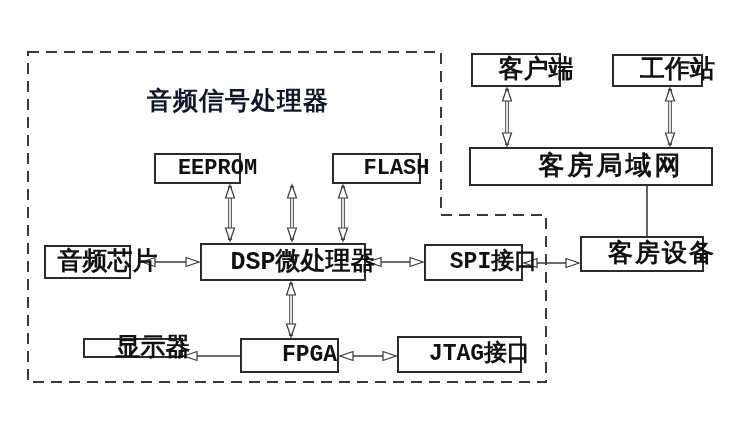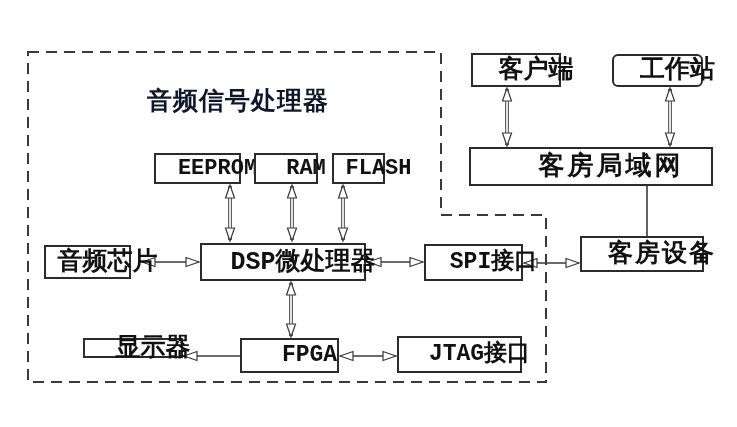--- a/index.html
+++ b/index.html
@@ -9,25 +9,25 @@
   }
   #wires{position:absolute;left:0;top:0;width:737px;height:427px;}
   .node{
     position:absolute;box-sizing:border-box;background:#ffffff;
     border:2px solid #2b2b2b;color:#111111;
     display:flex;align-items:center;justify-content:center;
     font-family:"Liberation Mono","DejaVu Sans Mono","DejaVu Serif",serif;
     font-weight:bold;white-space:nowrap;line-height:1;padding-left:40px;
   }
   #node-client      {left:471px;top:53px; width:90px; height:34px;font-size:25px;}
-  #node-workstation {left:612px;top:54px; width:91px; height:33px;font-size:25px;border-radius:6px;}
+  #node-workstation {left:612px;top:54px; width:91px; height:33px;font-size:25px;}
   #node-lan         {left:469px;top:147px;width:244px;height:39px;font-size:26px;letter-spacing:3px;}
   #node-eeprom      {left:154px;top:153px;width:87px; height:31px;font-size:22px;}
   #node-ram         {left:254px;top:153px;width:64px; height:31px;font-size:22px;}
-  #node-flash       {left:332px;top:153px;width:53px; height:31px;font-size:22px;}
+  #node-flash       {left:332px;top:153px;width:89px; height:31px;font-size:22px;}
   #node-audio-chip  {left:44px; top:245px;width:87px;height:34px;font-size:25px;}
   #node-dsp         {left:200px;top:243px;width:166px;height:38px;font-size:25px;}
   #node-spi         {left:424px;top:244px;width:99px; height:37px;font-size:23px;}
   #node-room-device {left:580px;top:236px;width:124px;height:36px;font-size:25px;letter-spacing:2px;text-align:right;}
   #node-display     {left:83px; top:338px;width:100px;height:20px;font-size:25px;}
   #node-fpga        {left:240px;top:338px;width:99px; height:35px;font-size:23px;}
   #node-jtag        {left:397px;top:336px;width:125px;height:37px;font-size:23px;}
   #container-title{
     position:absolute;left:138px;top:84px;width:200px;height:32px;
     display:flex;align-items:center;justify-content:center;
@@ -108,21 +108,20 @@
       <polygon points="396,356 383,351.5 383,360.5"></polygon>
     </g>
   </svg>
 
   <div id="container-title">音频信号处理器</div>
 
   <div class="node" id="node-client">客户端</div>
   <div class="node" id="node-workstation">工作站</div>
   <div class="node" id="node-eeprom">EEPROM</div>
   <div class="node" id="node-lan">客房局域网</div>
-  <div class="node" id="node-ram">RAM</div>
   <div class="node" id="node-flash">FLASH</div>
   <div class="node" id="node-audio-chip">音频芯片</div>
   <div class="node" id="node-dsp">DSP微处理器</div>
   <div class="node" id="node-spi">SPI接口</div>
   <div class="node" id="node-room-device">客房设备</div>
   <div class="node" id="node-display">显示器</div>
   <div class="node" id="node-jtag">JTAG接口</div>
   <div class="node" id="node-fpga">FPGA</div>
 
 </div>

